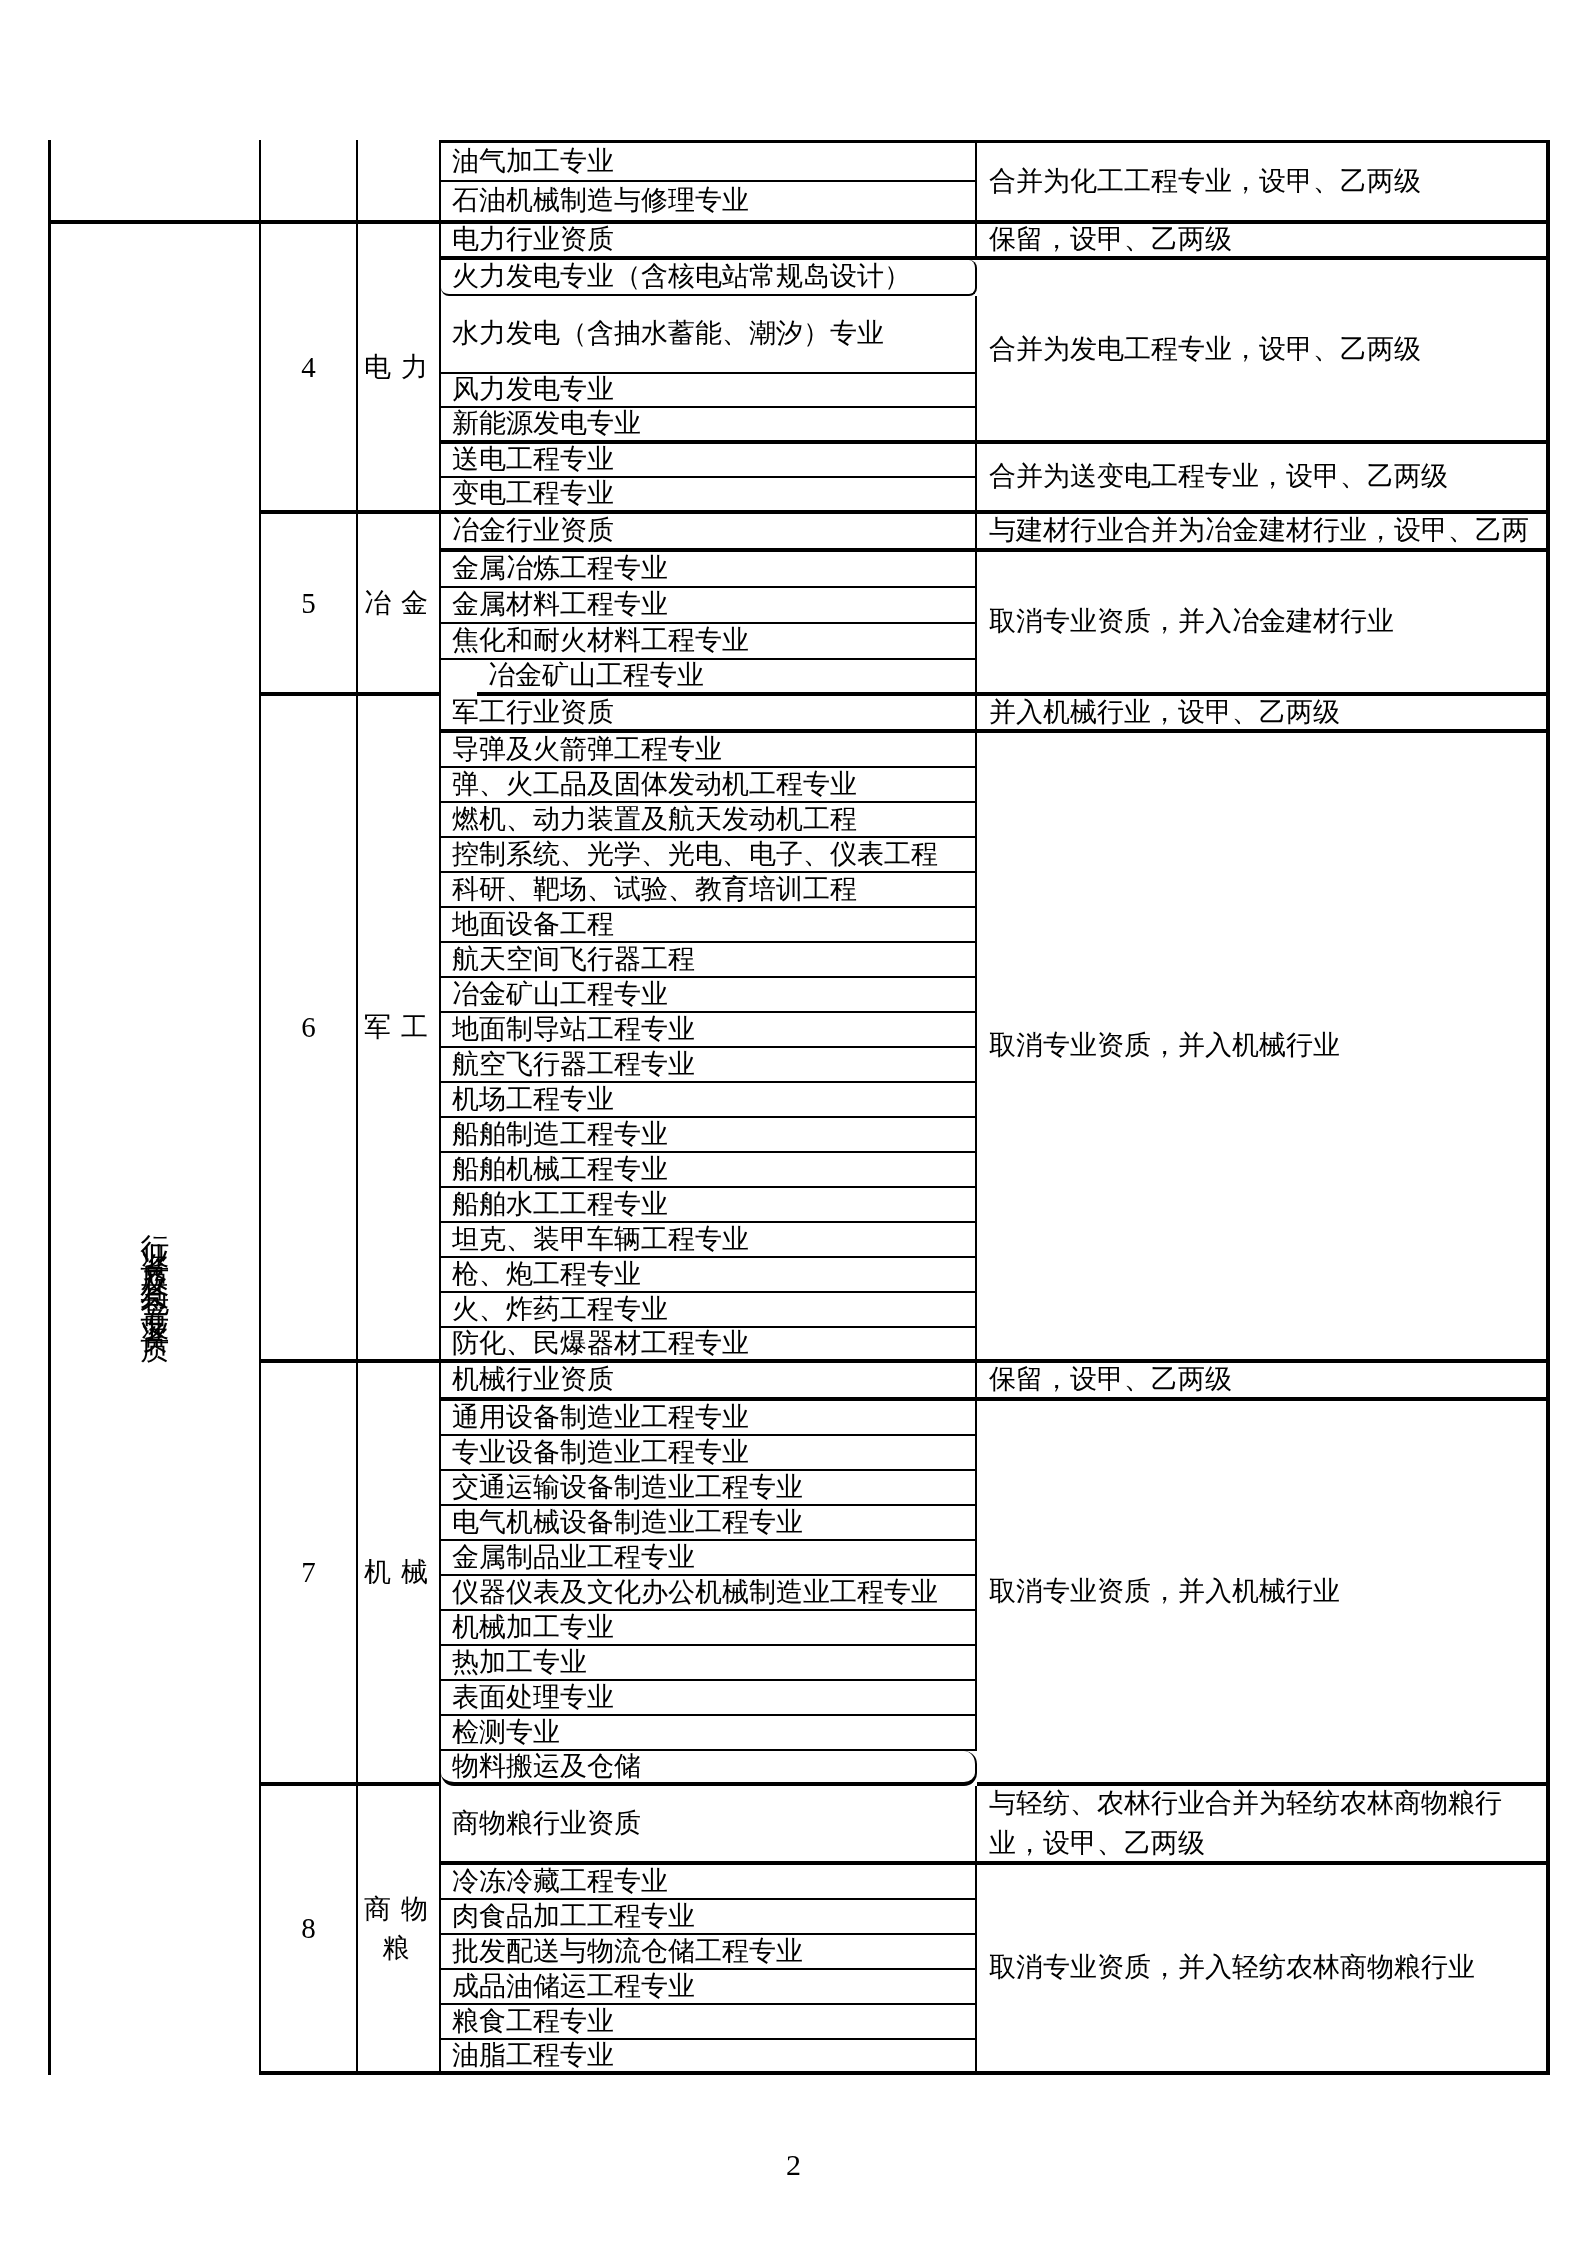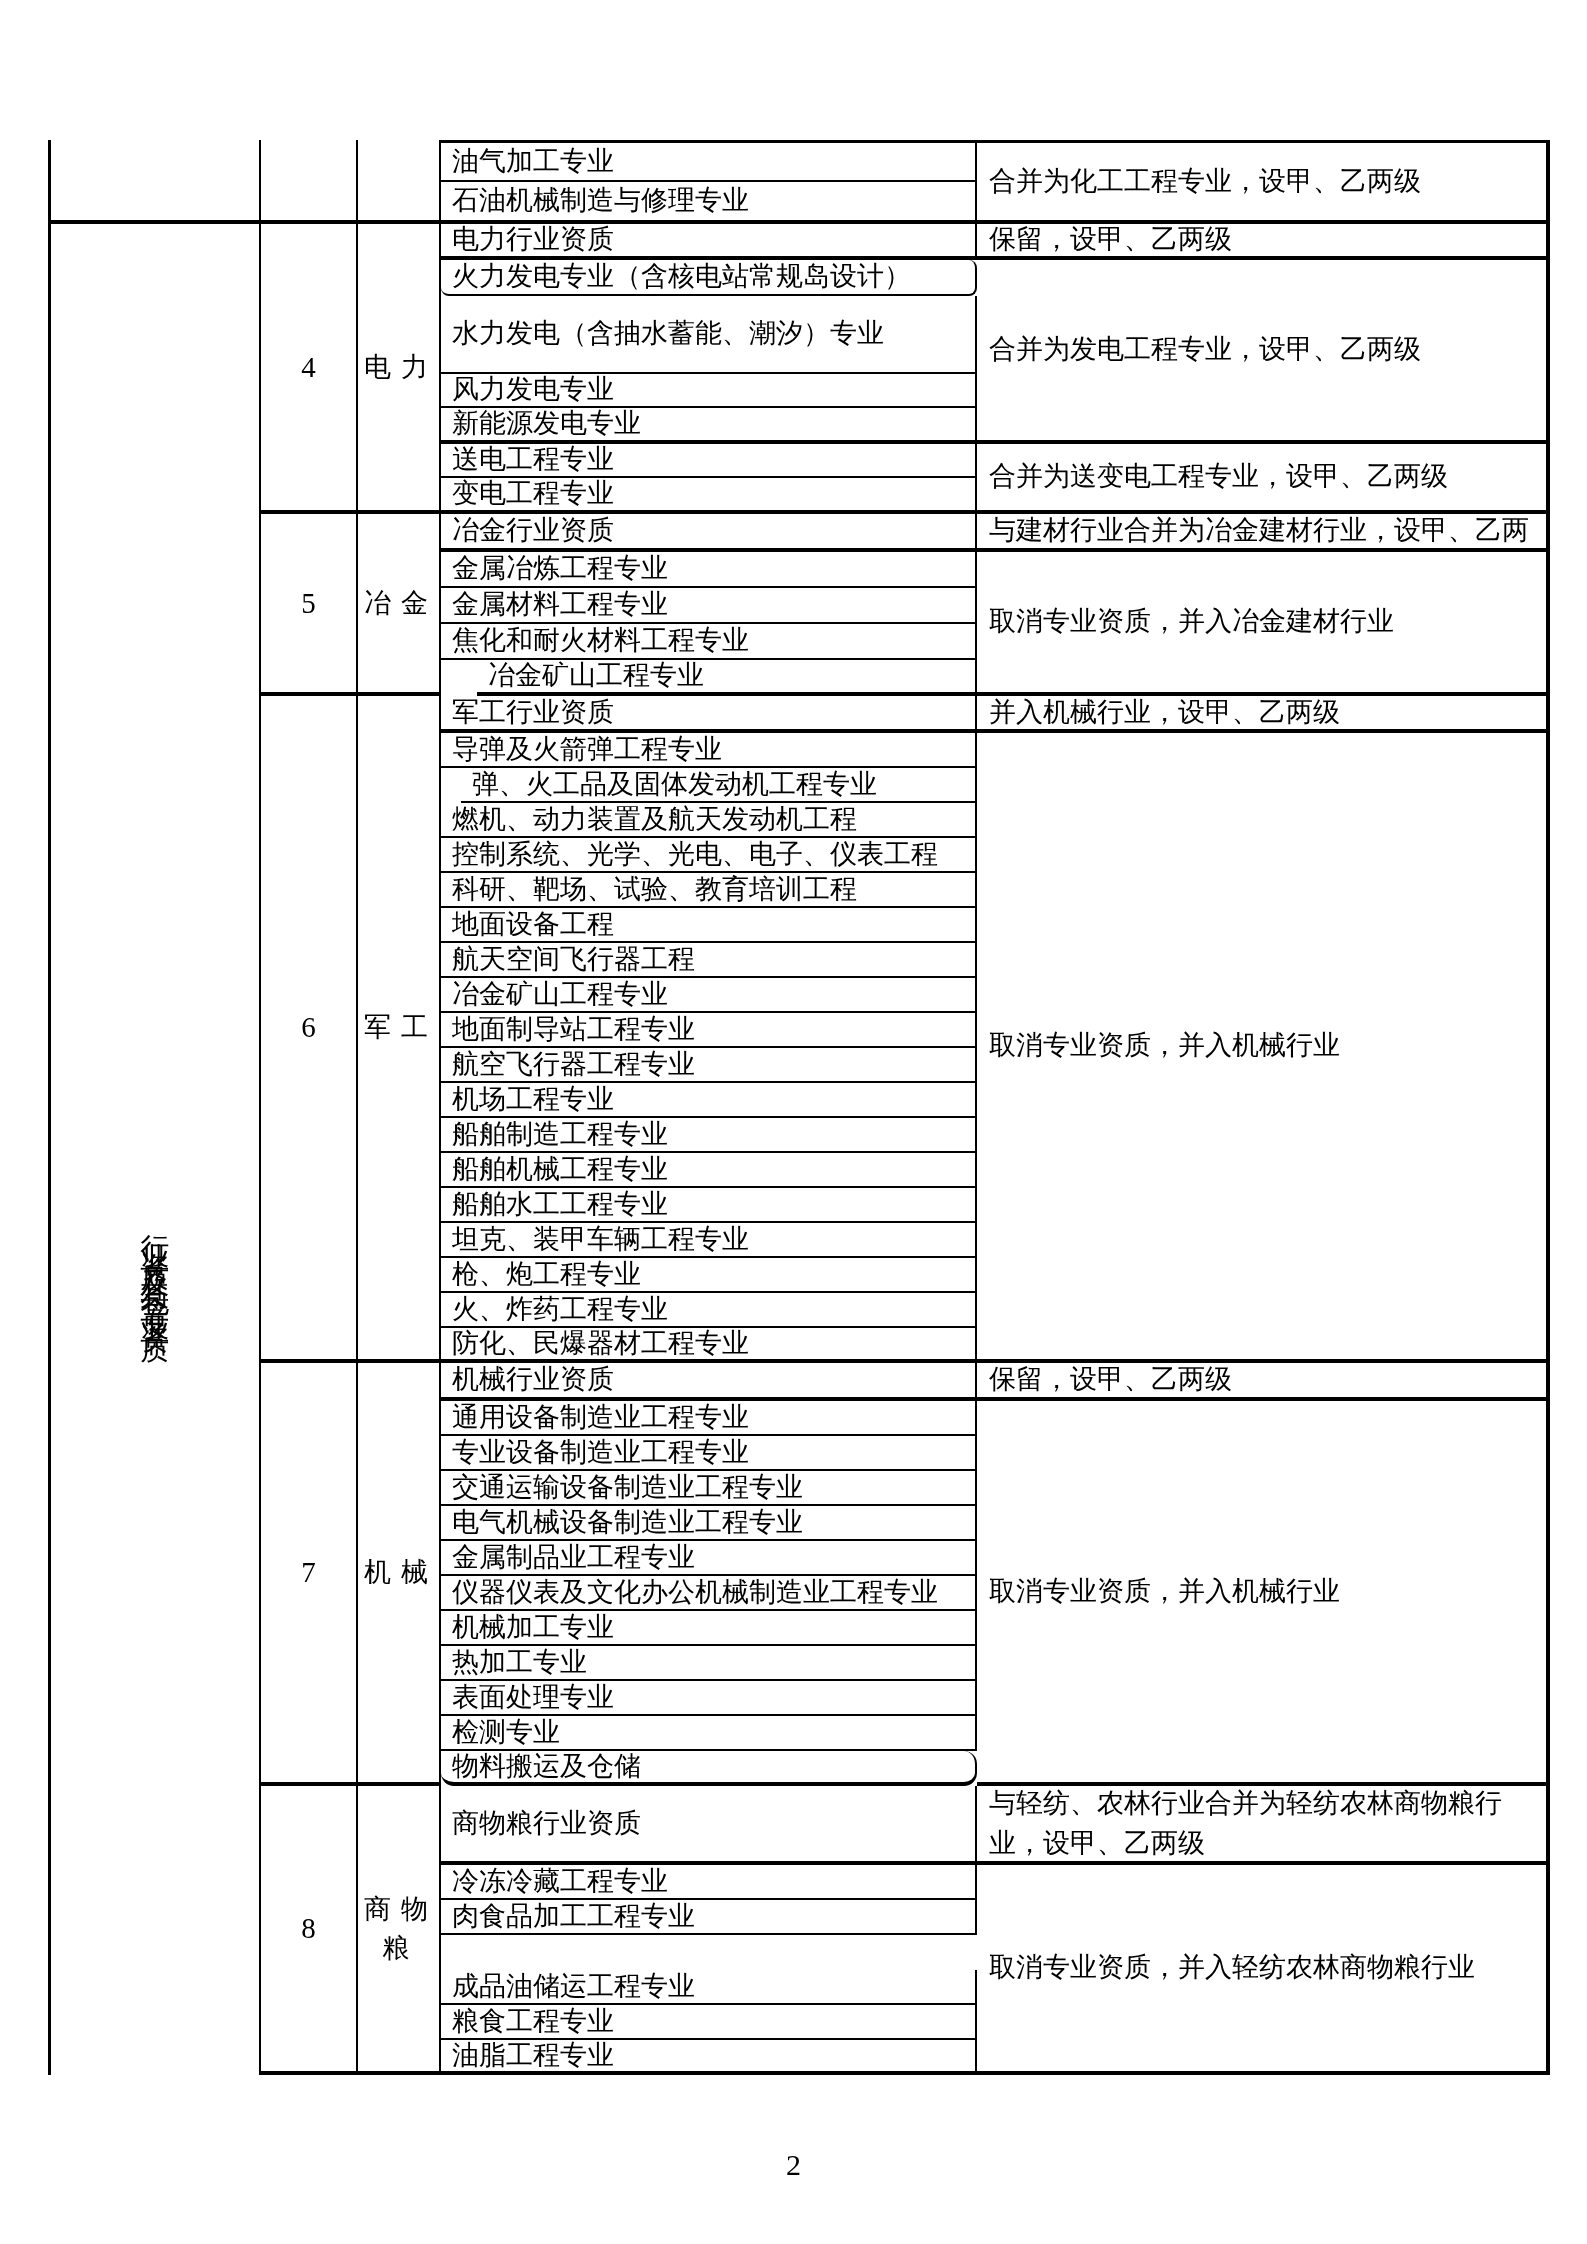--- a/index.html
+++ b/index.html
@@ -78,21 +78,21 @@
     <div class="cell spec" style="grid-area: 11 / 4 / span 1;">金属冶炼工程专业</div>
     <div class="cell spec" style="grid-area: 12 / 4 / span 1;">金属材料工程专业</div>
     <div class="cell spec" style="grid-area: 13 / 4 / span 1;">焦化和耐火材料工程专业</div>
     <div class="cell spec bb4" style="grid-area: 14 / 4 / span 1; margin-left: 36px;">冶金矿山工程专业</div>
     <div class="cell c4 remark bb4" style="grid-area: 10 / 5 / span 1;">与建材行业合并为冶金建材行业，设甲、乙两</div>
     <div class="cell c4 remark bb4" style="grid-area: 11 / 5 / span 4;">取消专业资质，并入冶金建材行业</div>
     <div class="cell num bb4" style="grid-area: 15 / 2 / span 19;">6</div>
     <div class="cell cat bb4" style="grid-area: 15 / 3 / span 19;">军工</div>
     <div class="cell spec bb4" style="grid-area: 15 / 4 / span 1;">军工行业资质</div>
     <div class="cell spec" style="grid-area: 16 / 4 / span 1;">导弹及火箭弹工程专业</div>
-    <div class="cell spec" style="grid-area: 17 / 4 / span 1; margin-left: 20px;">弹、火工品及固体发动机工程专业</div>
+    <div class="cell spec" style="grid-area: 17 / 4 / span 1;">弹、火工品及固体发动机工程专业</div>
     <div class="cell spec" style="grid-area: 18 / 4 / span 1;">燃机、动力装置及航天发动机工程</div>
     <div class="cell spec" style="grid-area: 19 / 4 / span 1;">控制系统、光学、光电、电子、仪表工程</div>
     <div class="cell spec" style="grid-area: 20 / 4 / span 1;">科研、靶场、试验、教育培训工程</div>
     <div class="cell spec" style="grid-area: 21 / 4 / span 1;">地面设备工程</div>
     <div class="cell spec" style="grid-area: 22 / 4 / span 1;">航天空间飞行器工程</div>
     <div class="cell spec" style="grid-area: 23 / 4 / span 1;">冶金矿山工程专业</div>
     <div class="cell spec" style="grid-area: 24 / 4 / span 1;">地面制导站工程专业</div>
     <div class="cell spec" style="grid-area: 25 / 4 / span 1;">航空飞行器工程专业</div>
     <div class="cell spec" style="grid-area: 26 / 4 / span 1;">机场工程专业</div>
     <div class="cell spec" style="grid-area: 27 / 4 / span 1;">船舶制造工程专业</div>
@@ -118,20 +118,21 @@
     <div class="cell spec" style="grid-area: 43 / 4 / span 1;">表面处理专业</div>
     <div class="cell spec" style="grid-area: 44 / 4 / span 1;">检测专业</div>
     <div class="cell spec bb4" style="grid-area: 45 / 4 / span 1; border-radius: 13px;">物料搬运及仓储</div>
     <div class="cell c4 remark bb4" style="grid-area: 34 / 5 / span 1;">保留，设甲、乙两级</div>
     <div class="cell c4 remark bb4" style="grid-area: 35 / 5 / span 11;">取消专业资质，并入机械行业</div>
     <div class="cell num bb4" style="grid-area: 46 / 2 / span 7;">8</div>
     <div class="cell cat bb4" style="grid-area: 46 / 3 / span 7;">商物粮</div>
     <div class="cell spec bb4" style="grid-area: 46 / 4 / span 1;">商物粮行业资质</div>
     <div class="cell spec" style="grid-area: 47 / 4 / span 1;">冷冻冷藏工程专业</div>
     <div class="cell spec" style="grid-area: 48 / 4 / span 1;">肉食品加工工程专业</div>
+    <div class="cell spec" style="grid-area: 49 / 4 / span 1;">批发配送与物流仓储工程专业</div>
     <div class="cell spec" style="grid-area: 50 / 4 / span 1;">成品油储运工程专业</div>
     <div class="cell spec" style="grid-area: 51 / 4 / span 1;">粮食工程专业</div>
     <div class="cell spec bb4" style="grid-area: 52 / 4 / span 1;">油脂工程专业</div>
     <div class="cell c4 remark bb4 wrap" style="grid-area: 46 / 5 / span 1;">与轻纺、农林行业合并为轻纺农林商物粮行业，设甲、乙两级</div>
     <div class="cell c4 remark bb4" style="grid-area: 47 / 5 / span 6;">取消专业资质，并入轻纺农林商物粮行业</div>
   </div>
 
 <div id="page-num">2</div>
 
 </body></html>

